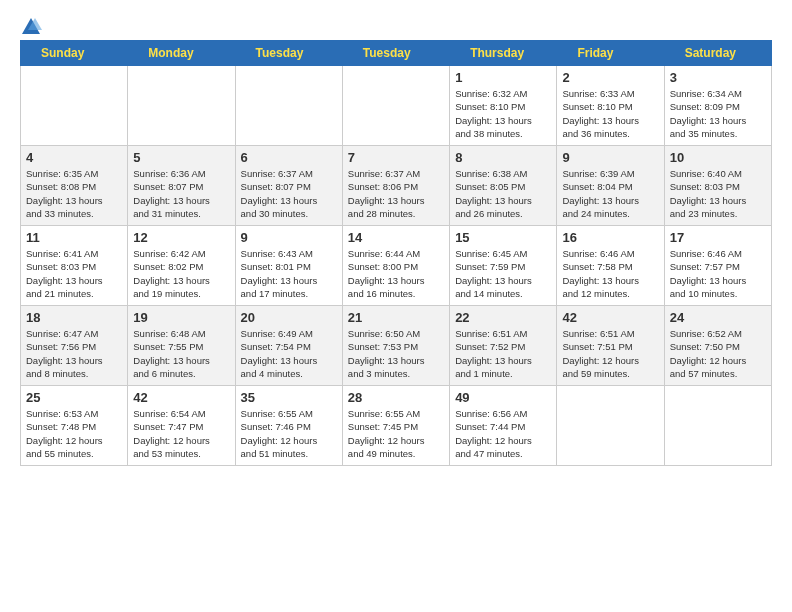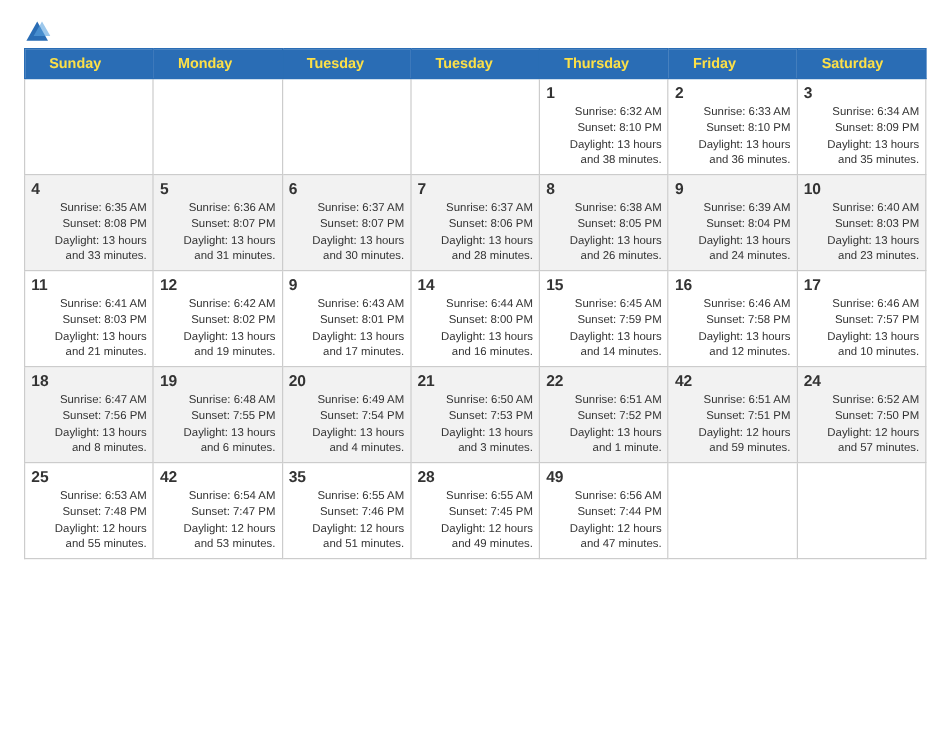--- a/index.html
+++ b/index.html
@@ -81,21 +81,20 @@
       font-size: 13px;
       font-weight: bold;
       color: #333;
       display: block;
       margin-bottom: 2px;
     }
     .day-info {
       font-size: 9.5px;
       color: #333;
       line-height: 1.4;
-      text-align: right;
     }
     tr:nth-child(even) td {
       background-color: #f2f2f2;
     }
     tr:nth-child(odd) td {
       background-color: #fff;
     }
     td.empty {
       background-color: inherit;
     }

